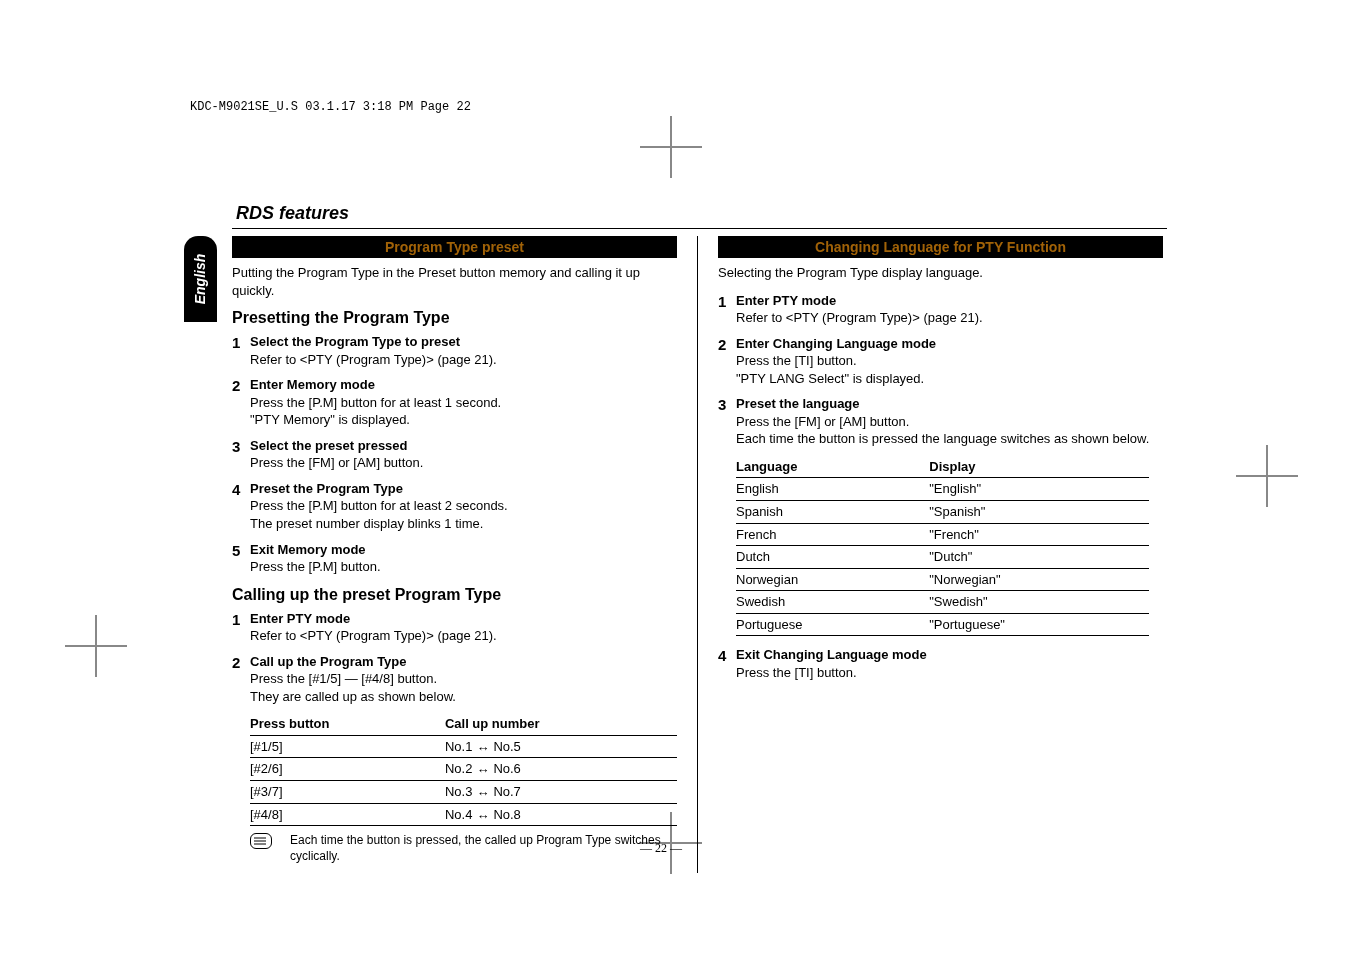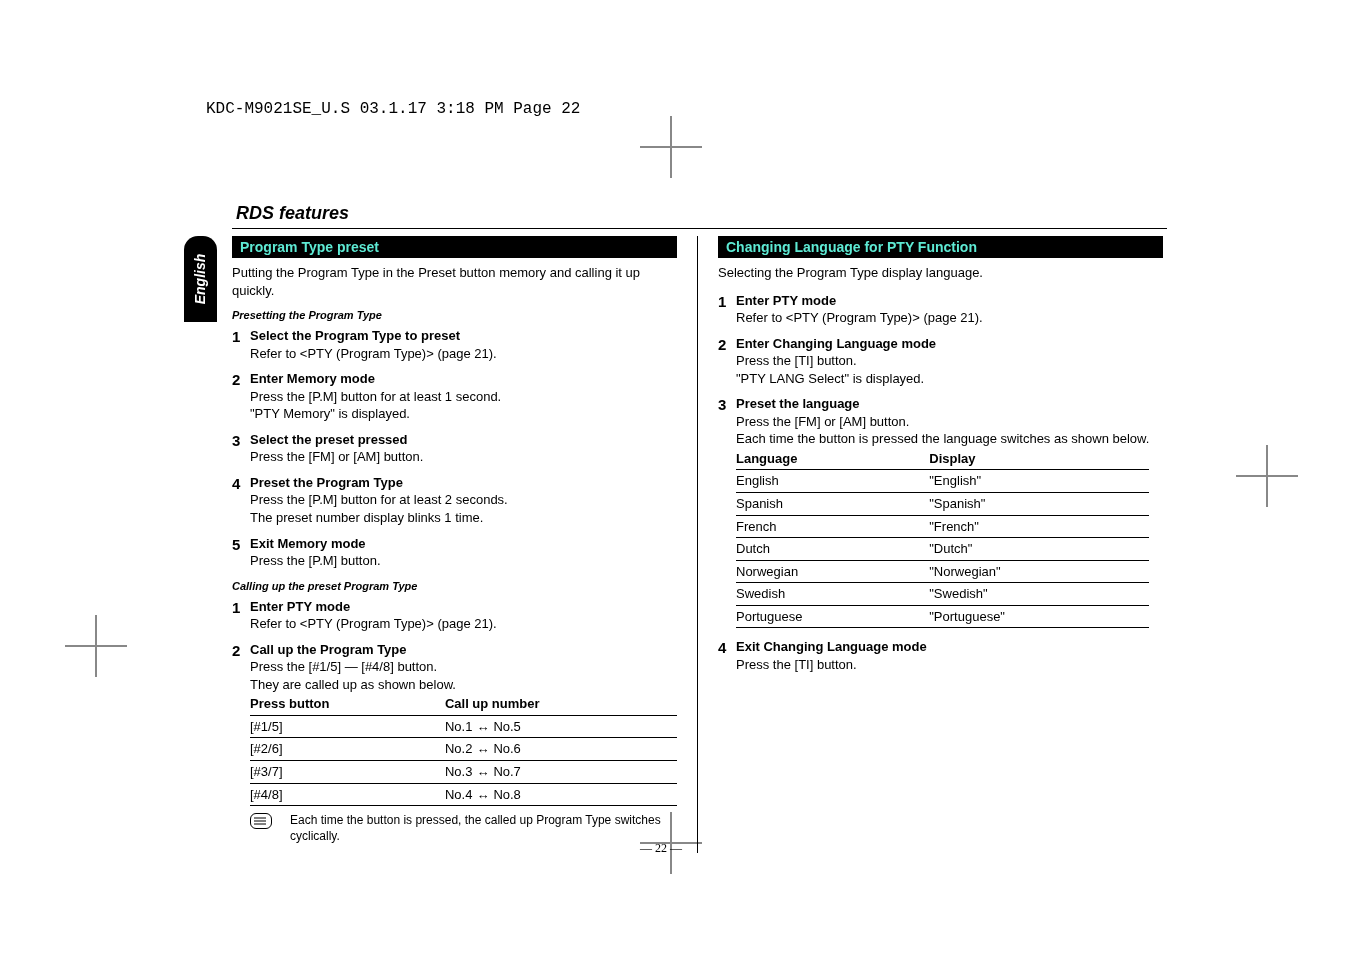--- a/index.html
+++ b/index.html
@@ -9,23 +9,22 @@
     background: #fff;
     width: 1351px;
     height: 954px;
     position: relative;
     color: #000;
   }
   .header-line {
     position: absolute;
     left: 190px;
     top: 100px;
-    font-size: 16px;
+    font-size: 12px;
     font-family: Courier, monospace;
-    margin-left: 16px;
   }
   .crop-top {
     position: absolute;
     left: 630px;
     top: 126px;
     width: 80px;
     height: 40px;
   }
   .crop-top:before {
     content: '';
@@ -169,36 +168,36 @@
   }
   .col {
     width: 445px;
   }
   .col-divider {
     width: 0;
     border-left: 1px solid #000;
   }
   .blackbar {
     background: #000;
-    color: #5eead4;
+    color: #a16207;
     padding: 3px 8px;
     font-weight: bold;
     font-size: 14px;
     display: inline-block;
     width: calc(100% - 16px);
+    text-align: center;
   }
   .body {
     font-size: 13px;
     line-height: 1.35;
     margin: 6px 0 10px 0;
   }
   .subhead {
     font-weight: bold;
-    font-style: italic;
-    font-size: 11px;
+    font-size: 16px;
     margin: 10px 0 6px 0;
   }
   .step {
     display: flex;
     margin: 4px 0 8px 0;
     font-size: 13px;
     line-height: 1.35;
   }
   .stepnum {
     font-weight: bold;
@@ -206,21 +205,21 @@
     width: 18px;
     flex-shrink: 0;
   }
   .stepbody .title {
     font-weight: bold;
   }
   .tbl {
     width: 100%;
     border-collapse: collapse;
     font-size: 13px;
-    margin-top: 0;
+    margin-top: 8px;
   }
   .tbl th {
     text-align: left;
     border-bottom: 1.5px solid #000;
     padding: 2px 0;
   }
   .tbl td {
     border-bottom: 1px solid #000;
     padding: 2px 0;
   }

